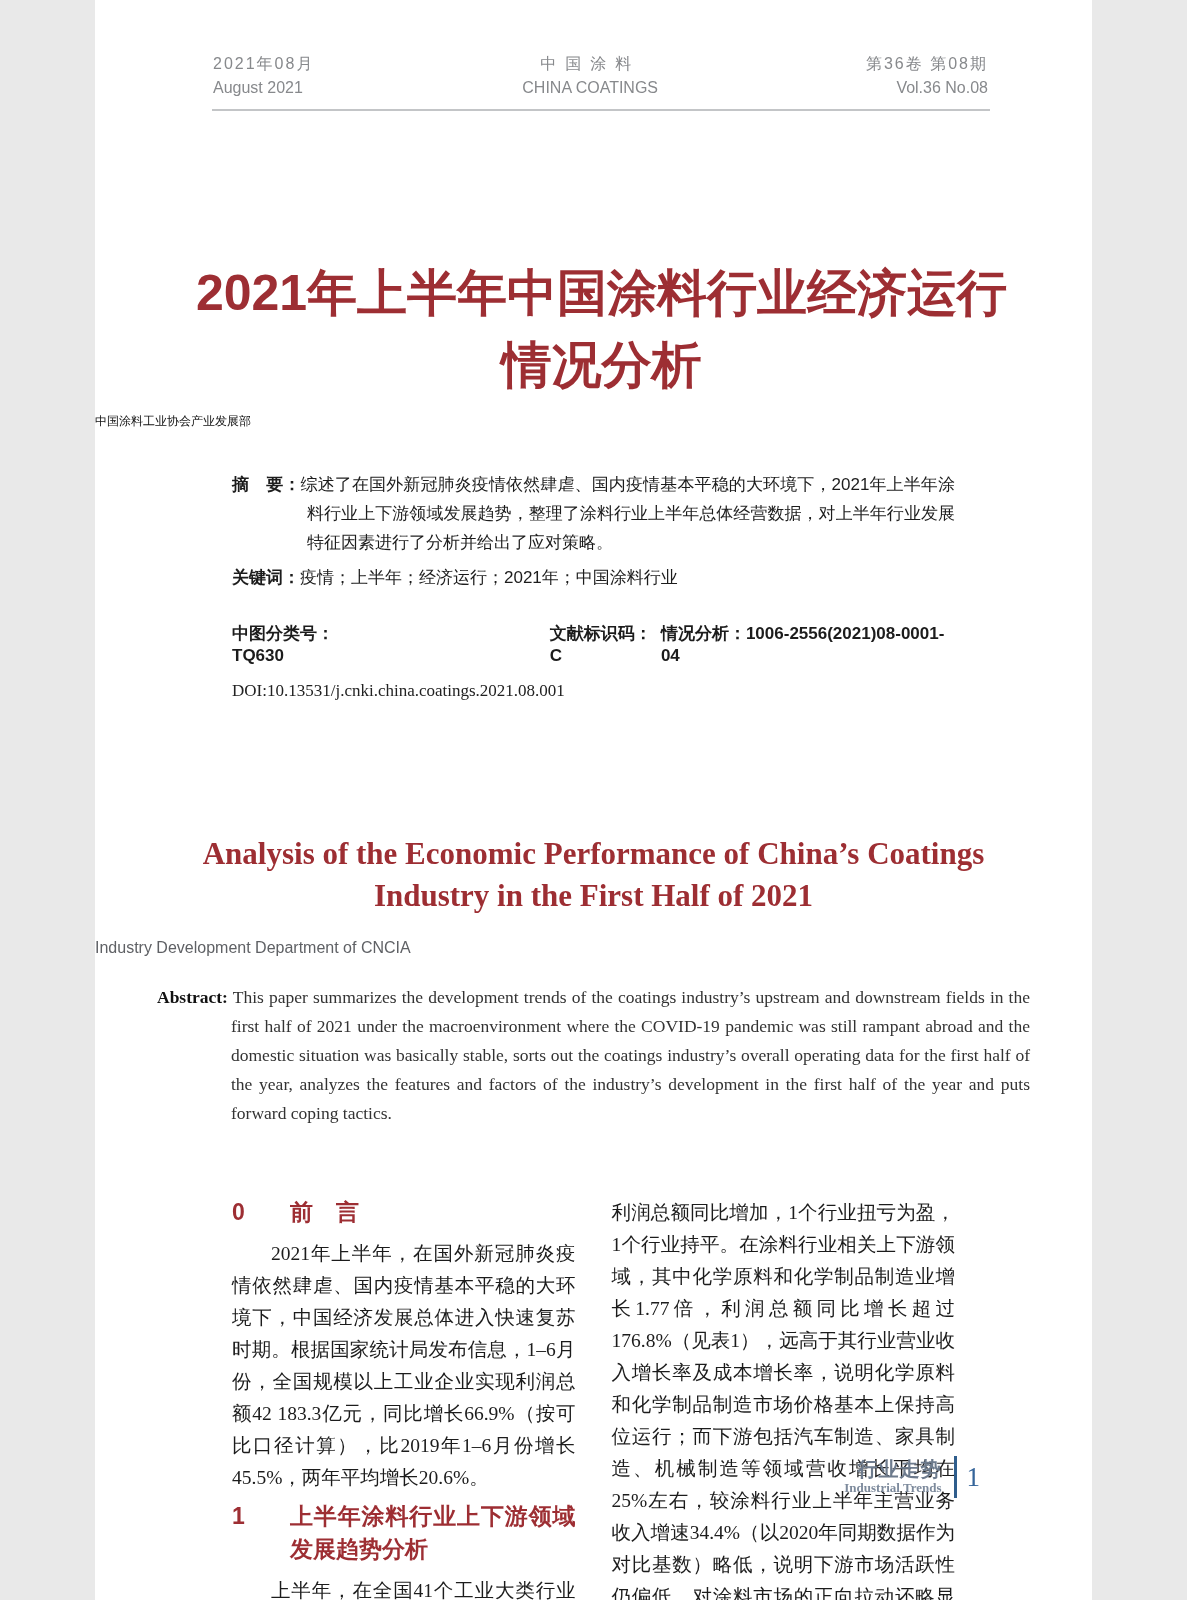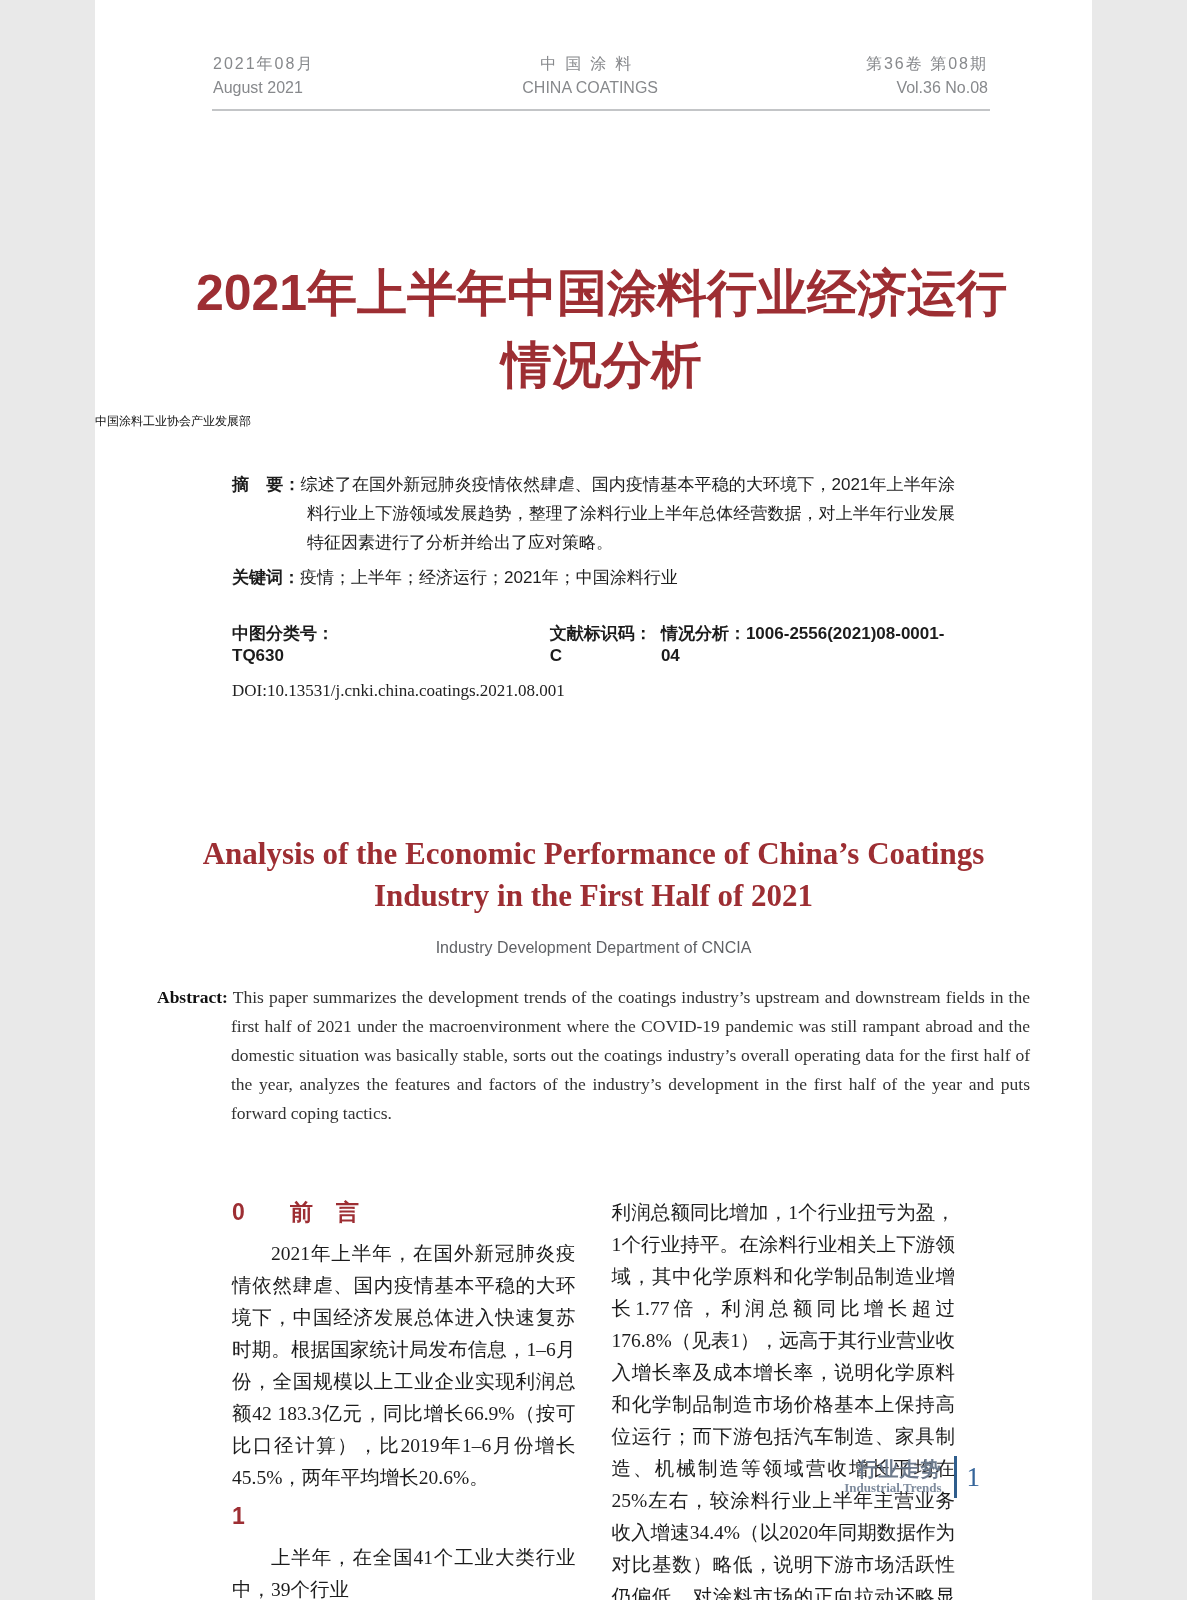--- a/index.html
+++ b/index.html
@@ -72,21 +72,21 @@
   
   .title-en {
     margin-top:132px;
     text-align:center;
     font-weight:700;
     font-size:31px; line-height:42px;
     color:#9d2e33;
   }
   .author-en {
     margin-top:22px;
-    text-align:center;
+    text-align:left;
     font-family:"Liberation Sans","DejaVu Sans",sans-serif;
     font-size:16px; color:#5f6165;
   }
   
   .meta-en { padding:0 62px; color:#333; }
   .abstract-en {
     margin-top:26px;
     font-size:17.5px; line-height:29px;
     text-align:justify;
     padding-left:74px; text-indent:-74px;
@@ -195,20 +195,21 @@
 
   <section class="columns">
     <div class="col">
       <div class="sec-heading h0">
         <span class="num">0</span>
         <span class="ttl">前　言</span>
       </div>
       <p class="para">2021年上半年，在国外新冠肺炎疫情依然肆虐、国内疫情基本平稳的大环境下，中国经济发展总体进入快速复苏时期。根据国家统计局发布信息，1–6月份，全国规模以上工业企业实现利润总额42 183.3亿元，同比增长66.9%（按可比口径计算），比2019年1–6月份增长45.5%，两年平均增长20.6%。</p>
       <div class="sec-heading h1">
         <span class="num">1</span>
+        <span class="ttl">上半年涂料行业上下游领域发展趋势分析</span>
       </div>
       <p class="para">上半年，在全国41个工业大类行业中，39个行业</p>
     </div>
     <div class="col">
       <p class="para no-indent">利润总额同比增加，1个行业扭亏为盈，1个行业持平。在涂料行业相关上下游领域，其中化学原料和化学制品制造业增长1.77倍，利润总额同比增长超过176.8%（见表1），远高于其行业营业收入增长率及成本增长率，说明化学原料和化学制品制造市场价格基本上保持高位运行；而下游包括汽车制造、家具制造、机械制造等领域营收增长平均在25%左右，较涂料行业上半年主营业务收入增速34.4%（以2020年同期数据作为对比基数）略低，说明下游市场活跃性仍偏低，对涂料市场的正向拉动还略显不足。进入下半年，尤其是第三季度，涂料下游市场的活跃性和需求将极大程度决定</p>
     </div>
   </section>
 
   <div class="received-rule"></div>
 

